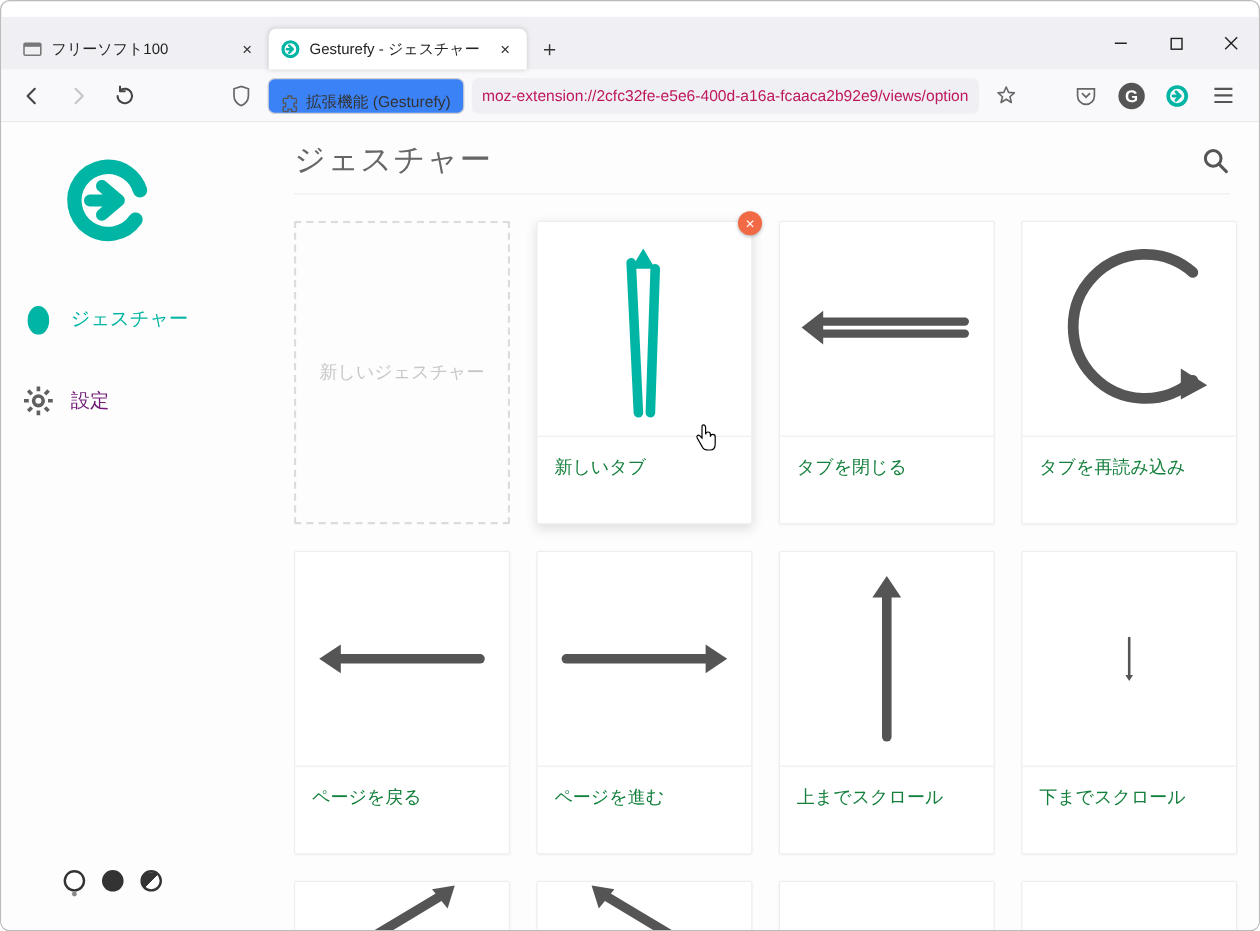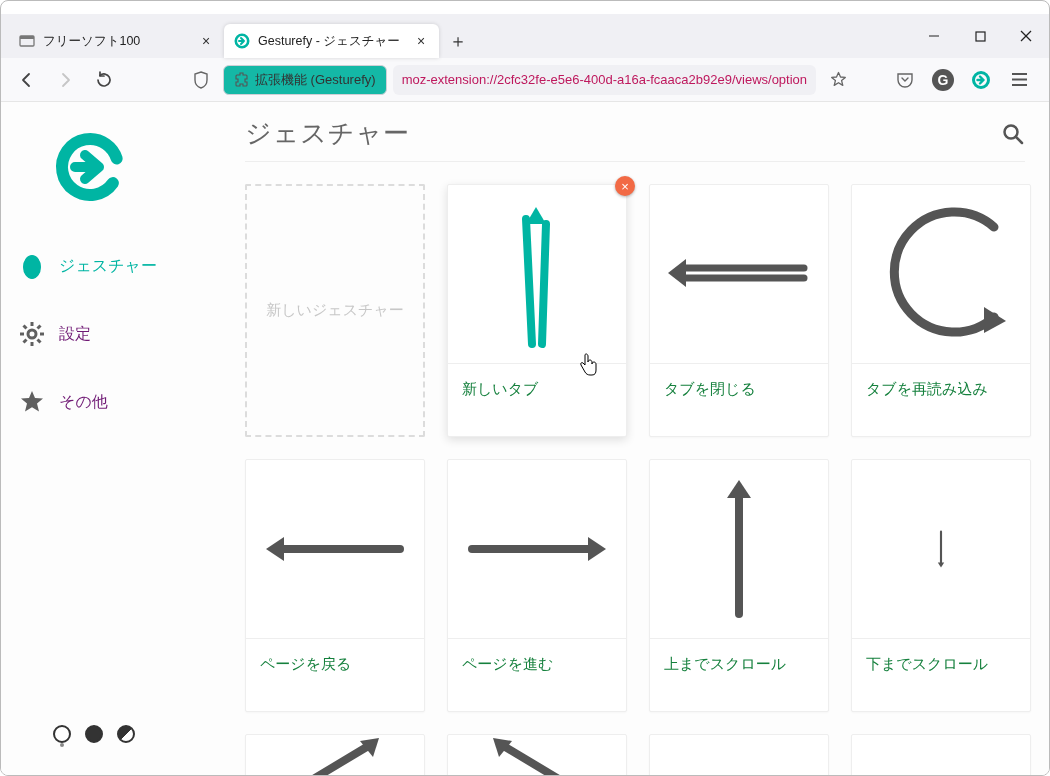--- a/index.html
+++ b/index.html
@@ -23,22 +23,22 @@
   .newtab-btn { width: 30px; height: 30px; display: flex; align-items: center; justify-content: center; color: #333; font-size: 18px; border-radius: 4px; margin-left: 4px; margin-bottom:2px;}
   .wincontrols { position: absolute; right: 0; top: 0; height: 44px; display: flex; }
   .wincontrols .wc { width: 46px; display: flex; align-items: center; justify-content: center; color: #222; }
   .wincontrols svg { stroke: #222; }
 
   .toolbar { height: 44px; background: #f9f9fb; display: flex; align-items: center; padding: 0 10px; gap: 6px; border-bottom: 1px solid #e6e6e6; }
   .tbtn { width: 32px; height: 32px; display: flex; align-items: center; justify-content: center; color: #444; border-radius: 4px; }
   .tbtn.disabled { color: #c6c6c6; }
   .addr-wrap { display: flex; align-items: center; gap: 6px; flex: 0 1 auto; }
   .addr-prefix {
-    display: flex; align-items: center; gap: 6px;
-    background: #14b8a6; border: 1px solid #cfcfd6; border-radius: 6px;
+    display: flex; align-items: flex-end; gap: 6px;
+    background: #3b82f6; border: 1px solid #cfcfd6; border-radius: 6px;
     height: 30px; padding: 0 10px; font-size: 13px; color: #333;
   }
   .addr-url {
     background: #f0f0f4; border: 1px solid transparent; border-radius: 6px;
     height: 30px; padding: 0 8px; font-size: 13px; color: #be185d;
     display: flex; align-items: center; max-width: 445px; overflow: hidden; white-space: nowrap;
   }
   .toolbar .right-icons { margin-left: auto; display:flex; align-items:center; gap:10px; padding-right:6px; }
   .right-icons .ic { width:28px; height:28px; display:flex; align-items:center; justify-content:center; color:#555; }
   .g-disc { width:22px; height:22px; border-radius:50%; background:#555; color:#fff; font-weight:bold; font-size:14px; display:flex; align-items:center; justify-content:center; }
@@ -233,28 +233,20 @@
               <line x1="21" y1="13" x2="25" y2="13"></line>
               <line x1="4.5" y1="4.5" x2="7.5" y2="7.5"></line>
               <line x1="18.5" y1="18.5" x2="21.5" y2="21.5"></line>
               <line x1="21.5" y1="4.5" x2="18.5" y2="7.5"></line>
               <line x1="7.5" y1="18.5" x2="4.5" y2="21.5"></line>
             </g>
           </svg>
       </span>
       <span>設定</span>
     </div>
-    <div class="nav-item">
-      <span class="nicon">
-        <svg width="26" height="26" viewBox="0 0 26 26">
-            <path d="M13 2l3 7 8 .6-6 5 2 8-7-4.4-7 4.4 2-8-6-5 8-.6z" fill="#606060"></path>
-          </svg>
-      </span>
-      <span>その他</span>
-    </div>
 
     <div class="theme-dots">
       <div class="dot d1 sel"></div>
       <div class="dot d2"></div>
       <div class="dot d3"></div>
     </div>
   </div>
 
   <div class="main">
     <div class="main-head">

